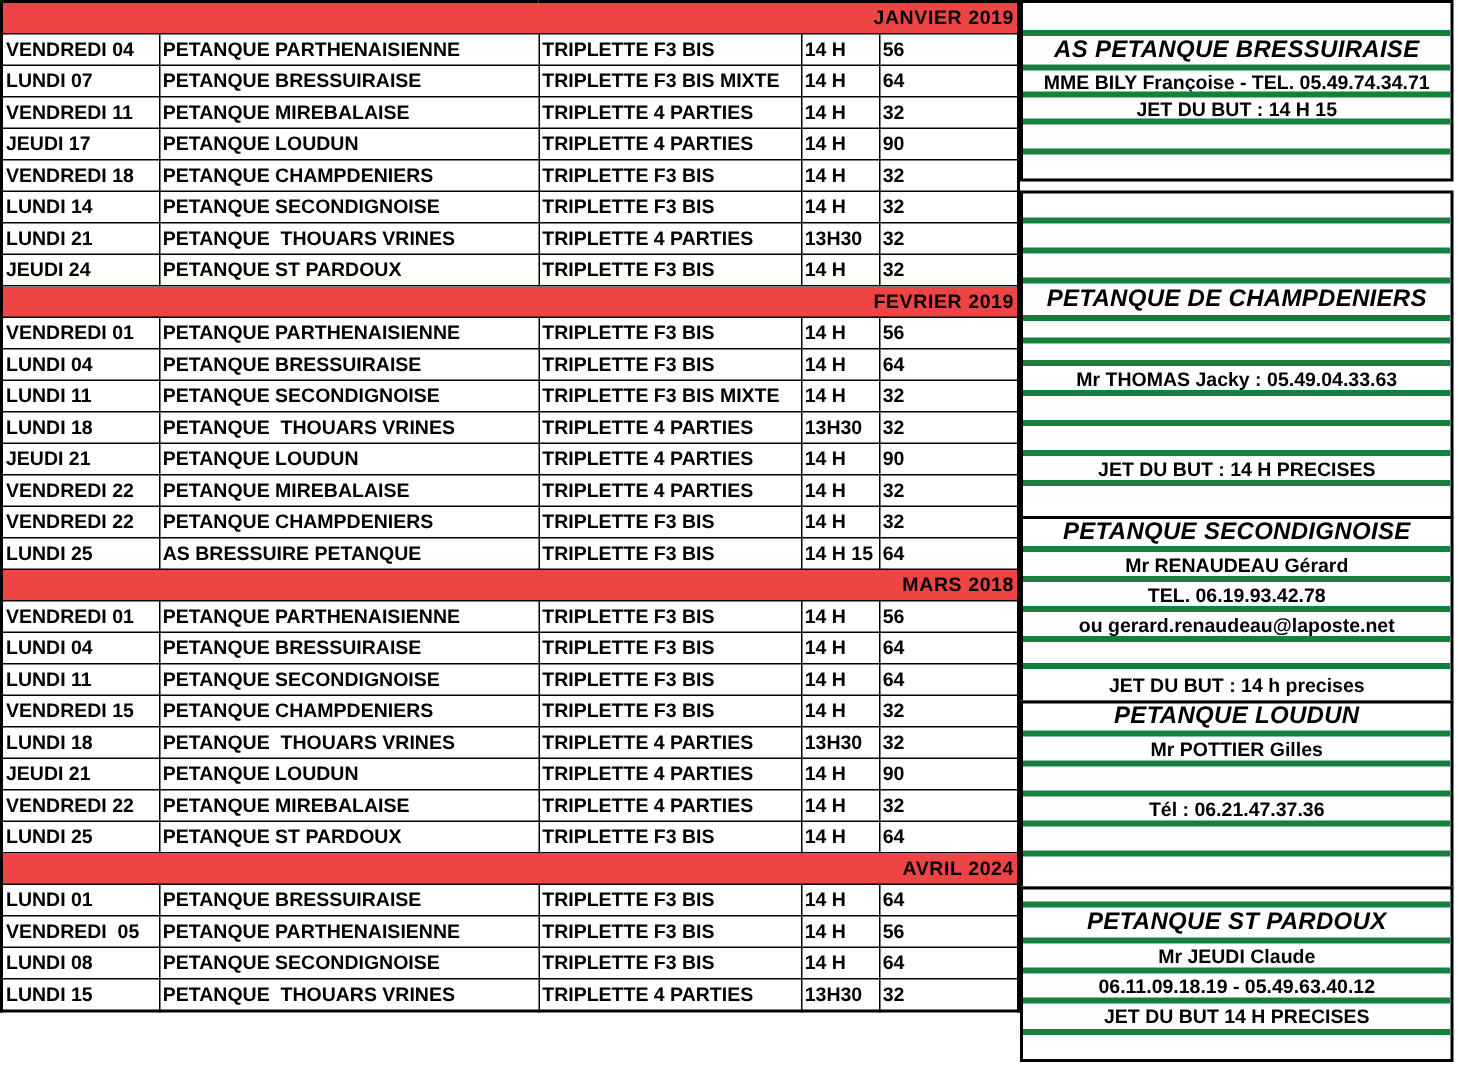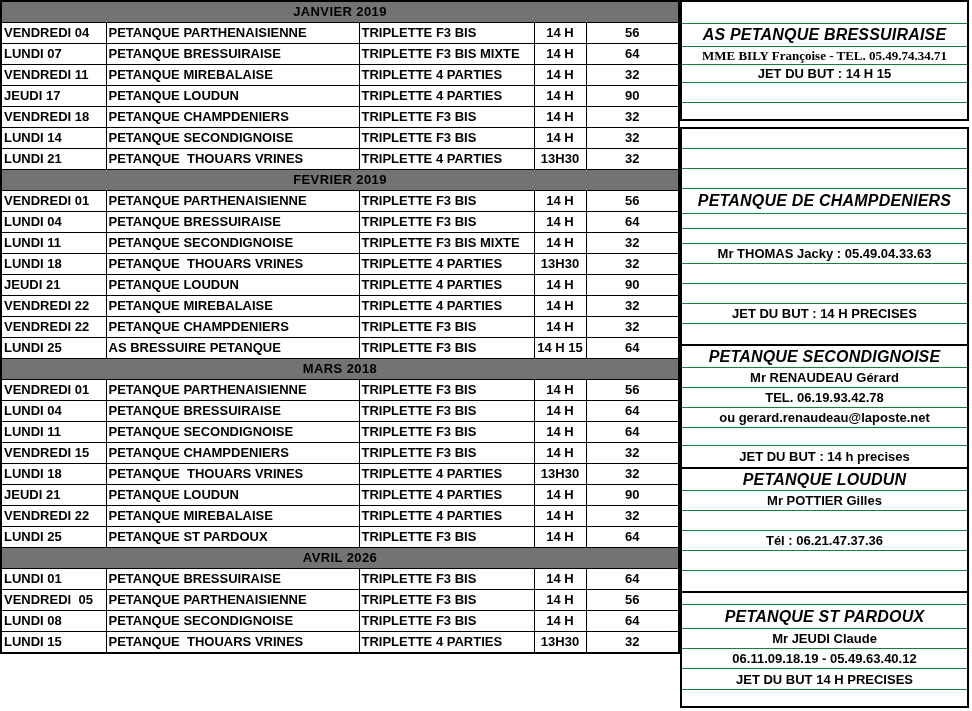--- a/index.html
+++ b/index.html
@@ -18,42 +18,42 @@
   }
   table.sched td{
     border:1px solid #000;
     height:20px;line-height:20px;
     font-size:13px;
     padding:0 2px;
     overflow:hidden;white-space:pre;
     vertical-align:middle;
   }
   td.month-cell{
-    background:#737373;
-    text-align:center;
+    background:#ef4444;
+    text-align:right;
     font-size:15px;height:22px;line-height:22px;
     border:2px solid #000;
     letter-spacing:.4px;
   }
   td.c0{padding-left:5px;}
   td.c1{padding-left:7px;}
   td.c2{padding-left:7px;}
-  td.c3,td.c4{text-align:center;margin-top:34px;}
+  td.c3,td.c4{margin-top:34px;}
 
   
   .sidebar{position:relative;width:294px;flex:0 0 294px;height:711px;}
   .club-block{
     position:absolute;left:2px;right:3px;
     border:2px solid #000;background:#fff;
     box-sizing:border-box;overflow:hidden;
   }
   .sb-row{
     display:flex;align-items:center;justify-content:center;
     box-sizing:border-box;
-    border-bottom:1px solid #15803d;
+    border-bottom:4px solid #15803d;
     font-size:13px;text-align:center;white-space:pre;overflow:hidden;
   }
   .sb-row:last-child{border-bottom:none;}
   .sb-title{font-style:italic;font-size:16px;letter-spacing:.2px;}
 </style>
 </head>
 <body>
 
 <div class="page">
 
@@ -113,20 +113,27 @@
             <td class="c4">32</td>
           </tr>
           <tr>
             <td class="c0">LUNDI 21</td>
             <td class="c1">PETANQUE  THOUARS VRINES</td>
             <td class="c2">TRIPLETTE 4 PARTIES</td>
             <td class="c3">13H30</td>
             <td class="c4">32</td>
           </tr>
           <tr>
+            <td class="c0">JEUDI 24</td>
+            <td class="c1">PETANQUE ST PARDOUX</td>
+            <td class="c2">TRIPLETTE F3 BIS</td>
+            <td class="c3">14 H</td>
+            <td class="c4">32</td>
+          </tr>
+          <tr>
             <td colspan="5" class="month-cell">FEVRIER 2019</td>
           </tr>
           <tr>
             <td class="c0">VENDREDI 01</td>
             <td class="c1">PETANQUE PARTHENAISIENNE</td>
             <td class="c2">TRIPLETTE F3 BIS</td>
             <td class="c3">14 H</td>
             <td class="c4">56</td>
           </tr>
           <tr>
@@ -231,21 +238,21 @@
             <td class="c4">32</td>
           </tr>
           <tr>
             <td class="c0">LUNDI 25</td>
             <td class="c1">PETANQUE ST PARDOUX</td>
             <td class="c2">TRIPLETTE F3 BIS</td>
             <td class="c3">14 H</td>
             <td class="c4">64</td>
           </tr>
           <tr>
-            <td colspan="5" class="month-cell">AVRIL 2026</td>
+            <td colspan="5" class="month-cell">AVRIL 2024</td>
           </tr>
           <tr>
             <td class="c0">LUNDI 01</td>
             <td class="c1">PETANQUE BRESSUIRAISE</td>
             <td class="c2">TRIPLETTE F3 BIS</td>
             <td class="c3">14 H</td>
             <td class="c4">64</td>
           </tr>
           <tr>
             <td class="c0">VENDREDI  05</td>
@@ -269,21 +276,21 @@
             <td class="c4">32</td>
           </tr>
         </tbody>
     </table>
   </div>
 
   <div class="sidebar">
       <div class="club-block" style="top: 0px; height: 121px;">
         <div class="sb-row" style="height: 22px;"></div>
         <div class="sb-row sb-title" style="height: 23px;">AS PETANQUE BRESSUIRAISE</div>
-        <div class="sb-row" style="height: 18px; font-family: Liberation Serif, serif;">MME BILY Françoise - TEL. 05.49.74.34.71</div>
+        <div class="sb-row" style="height: 18px;">MME BILY Françoise - TEL. 05.49.74.34.71</div>
         <div class="sb-row" style="height: 18px;">JET DU BUT : 14 H 15</div>
         <div class="sb-row" style="height: 20px;"></div>
         <div class="sb-row" style="height: 16px;"></div>
       </div>
       <div class="club-block" style="top: 127px; height: 219px;">
         <div class="sb-row" style="height: 20px;"></div>
         <div class="sb-row" style="height: 20px;"></div>
         <div class="sb-row" style="height: 20px;"></div>
         <div class="sb-row sb-title" style="height: 25px;">PETANQUE DE CHAMPDENIERS</div>
         <div class="sb-row" style="height: 15px;"></div>

